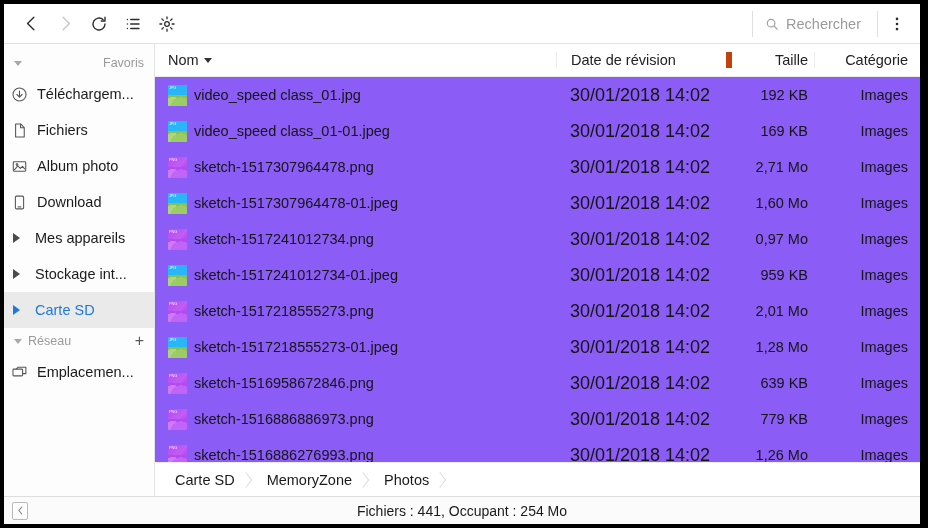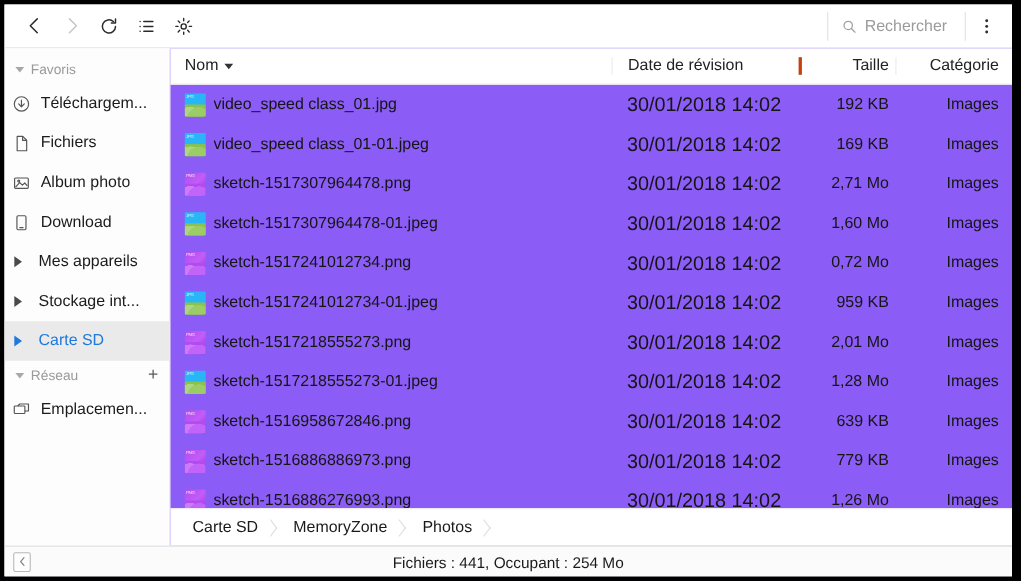--- a/index.html
+++ b/index.html
@@ -79,20 +79,21 @@
     overflow: hidden;
     position: relative;
   }
   .sb-group {
     display: flex;
     align-items: center;
     height: 26px;
     padding-left: 10px;
     padding-right: 10px;
     cursor: pointer;
+    justify-content: space-between;
   }
   .sb-group .caret {
     width: 0; height: 0;
     border-left: 4px solid transparent;
     border-right: 4px solid transparent;
     border-top: 5px solid #a8a8a8;
     margin-right: 6px;
   }
   .sb-group-label {
     font-size: 12.5px;
@@ -164,21 +165,21 @@
   .ch {
     font-size: 14.5px;
     color: #222222;
     white-space: nowrap;
     cursor: pointer;
     display: flex;
     align-items: center;
   }
   .ch-name { flex: 1 1 auto; gap: 5px; }
   .ch-date { width: 170px; justify-content: flex-start; border-left: 1px solid #ececec; padding-left: 14px; }
-  .ch-size { width: 88px; justify-content: flex-end; border-left: 3px solid #c2410c; padding-right: 6px; }
+  .ch-size { width: 88px; justify-content: flex-end; border-left: 6px solid #c2410c; padding-right: 6px; }
   .ch-cat  { width: 98px; justify-content: flex-end; border-left: 1px solid #ececec; padding-right: 4px; }
   .sort-caret {
     width: 0; height: 0;
     border-left: 4px solid transparent;
     border-right: 4px solid transparent;
     border-top: 5px solid #333333;
     display: inline-block;
   }
 
   .file-list {
@@ -549,21 +550,21 @@
 
         <div class="row">
           <div class="cell-name">
             <span class="thumb png">
                 <span class="tag">PNG</span>
                 <span class="hill"></span>
               </span>
             <span class="fname">sketch-1517241012734.png</span>
           </div>
           <div class="cell-date">30/01/2018 14:02</div>
-          <div class="cell-size">0,72 Mo</div>
+          <div class="cell-size">0,97 Mo</div>
           <div class="cell-cat">Images</div>
         </div>
 
         <div class="row">
           <div class="cell-name">
             <span class="thumb jpg">
                 <span class="tag">JPG</span>
                 <span class="hill"></span>
               </span>
             <span class="fname">sketch-1517241012734-01.jpeg</span>

